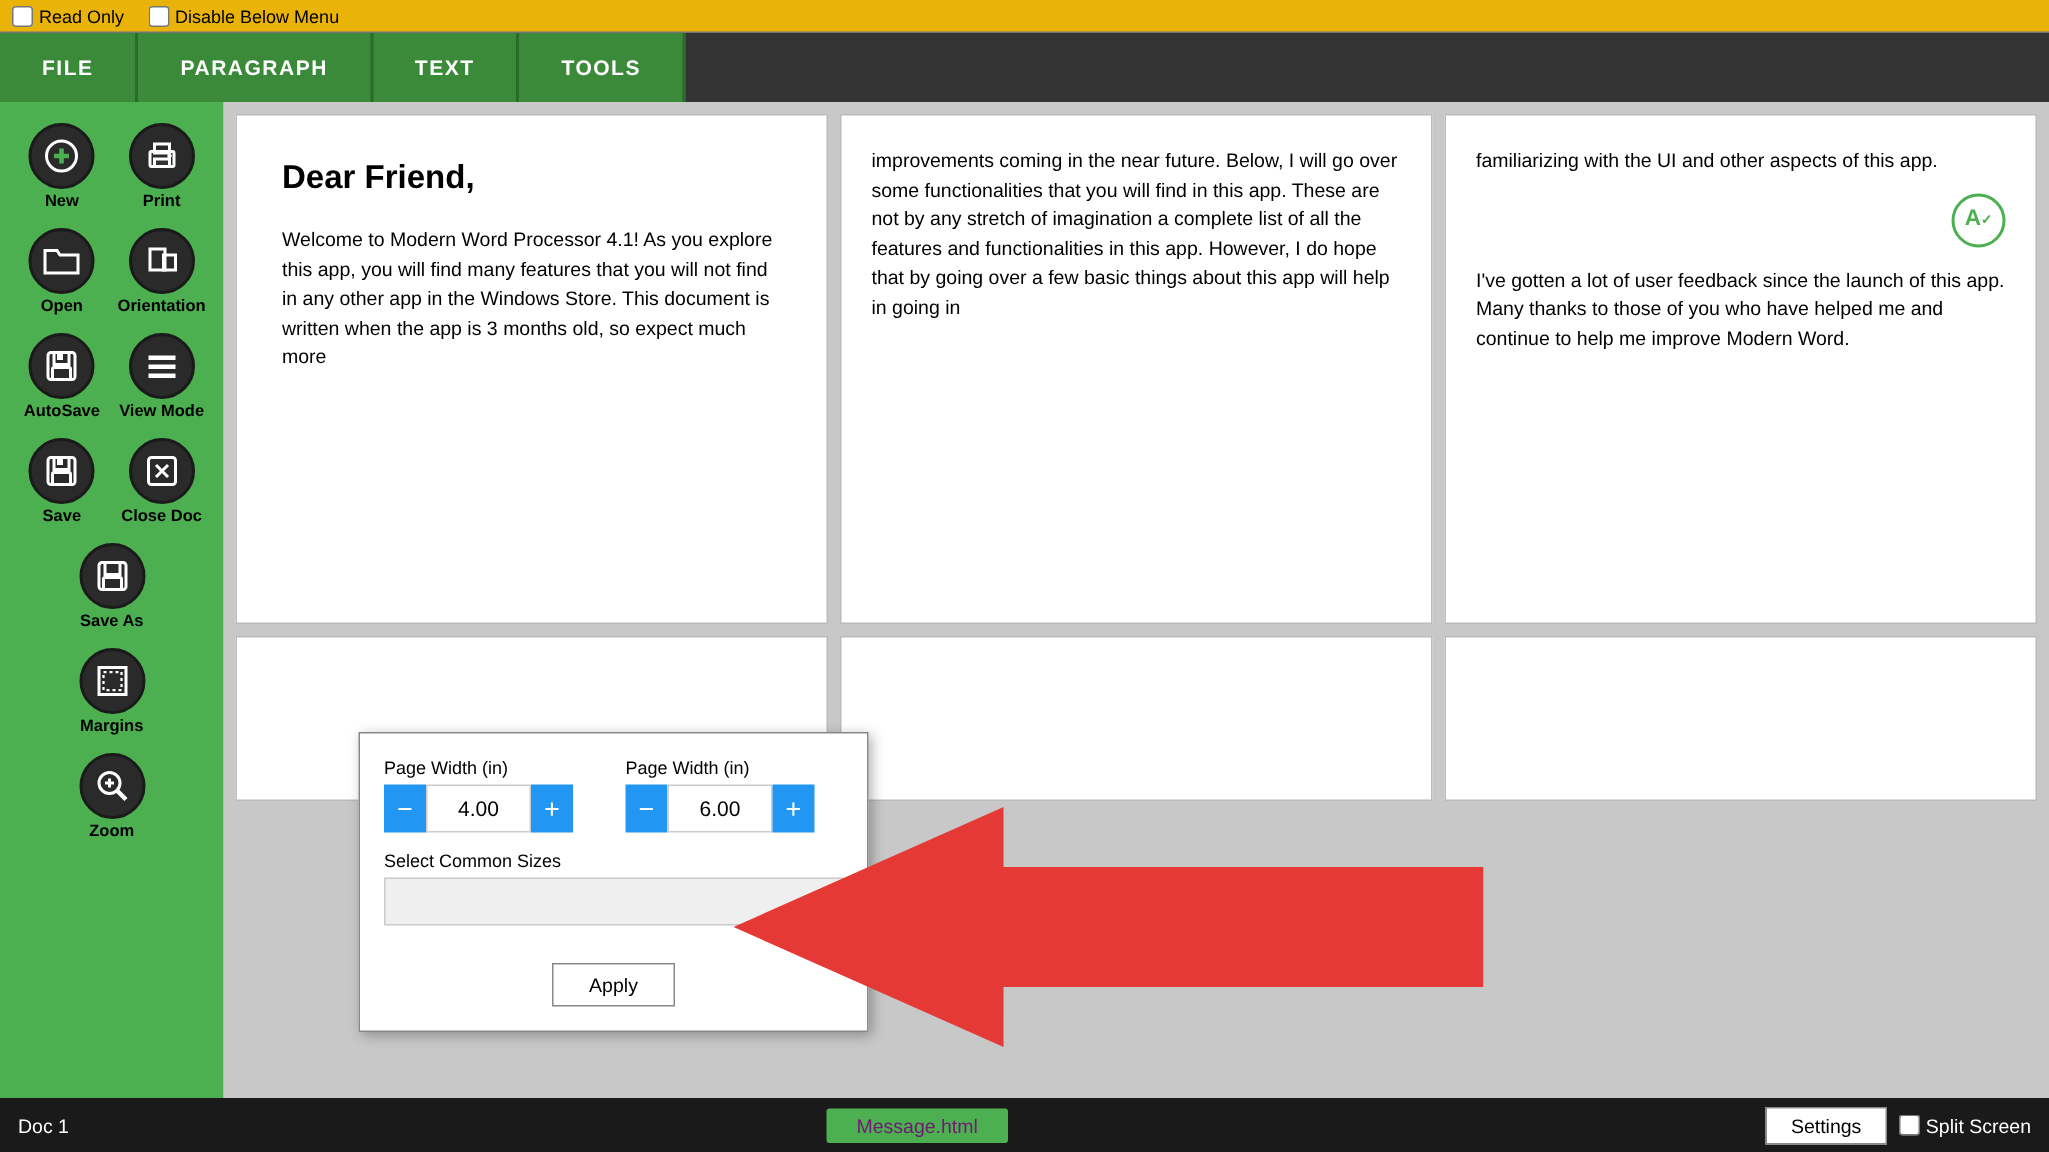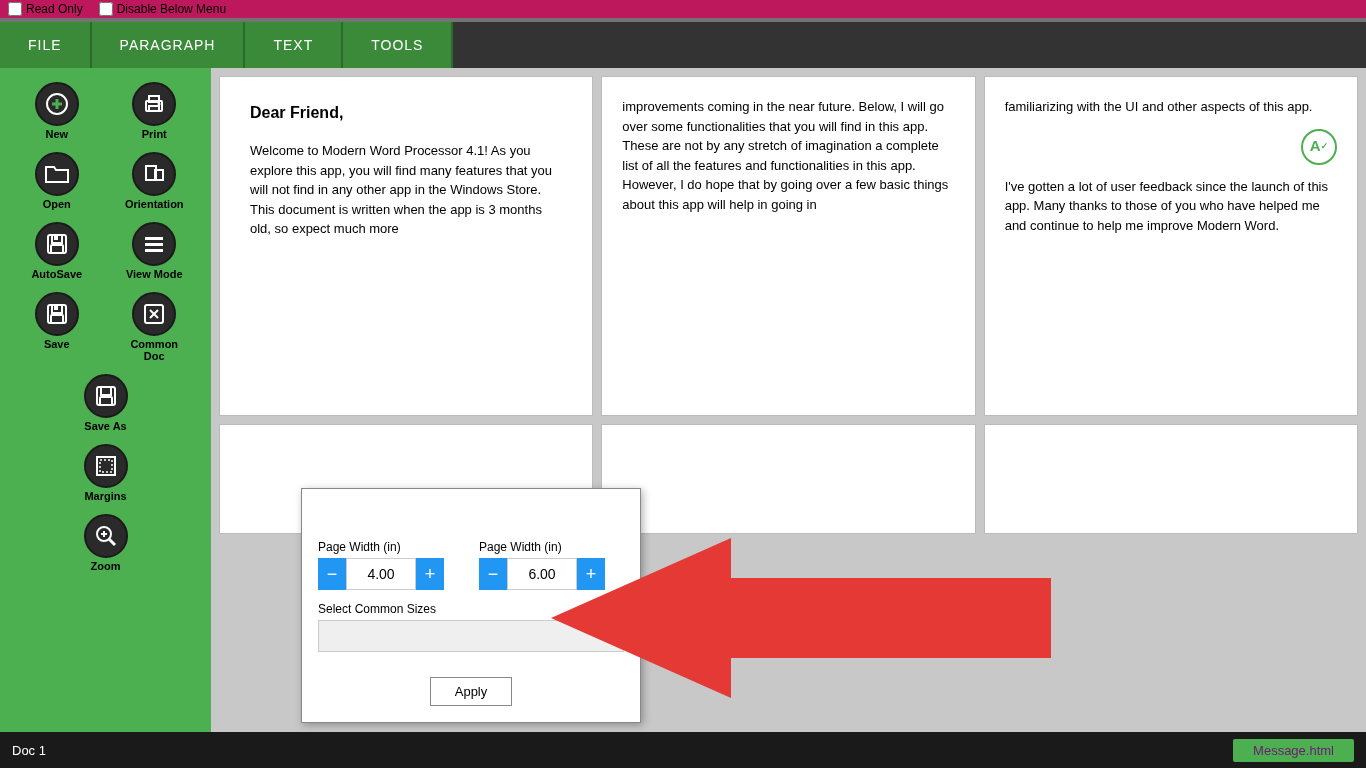--- a/index.html
+++ b/index.html
@@ -1,40 +1,40 @@
 <!DOCTYPE html>
 <html><head>
   <meta charset="utf-8">
   <style>
     * { margin: 0; padding: 0; box-sizing: border-box; }
     body { width: 1366px; height: 768px; overflow: hidden; background: #c8c8c8; font-family: Arial, sans-serif; position: relative; }
 
     
     #topbar {
-      display: flex; align-items: center; background: #be185d; height: 22px; padding: 0 8px; gap: 16px; border-bottom: 4px solid #737373;
+      display: flex; align-items: center; background: #eab308; height: 22px; padding: 0 8px; gap: 16px; border-bottom: 1px solid #737373;
     }
     #topbar label { display: flex; align-items: center; gap: 4px; font-size: 12px; }
     #topbar input[type=checkbox] { width: 14px; height: 14px; }
 
     
     #menubar {
       display: flex; background: #333; height: 46px;
     }
     .menu-btn {
-      background: #3a8a3a; color: #fff; border: none; padding: 0 28px; font-size: 14px; font-weight: normal; cursor: pointer; letter-spacing: 1px; height: 46px; border-right: 2px solid #2a6a2a;
+      background: #3a8a3a; color: #fff; border: none; padding: 0 28px; font-size: 14px; font-weight: bold; cursor: pointer; letter-spacing: 1px; height: 46px; border-right: 2px solid #2a6a2a;
     }
 
     
     #main-layout {
       display: flex; height: calc(768px - 22px - 46px - 36px); 
     }
 
     
     #sidebar {
-      width: 211px; background: #4caf50; display: flex; flex-direction: column; align-items: center; padding: 10px 0; gap: 4px; flex-shrink: 0;
+      width: 149px; background: #4caf50; display: flex; flex-direction: column; align-items: center; padding: 10px 0; gap: 4px; flex-shrink: 0;
     }
     .sidebar-row {
       display: flex; width: 100%; justify-content: space-around; padding: 4px 8px;
     }
     .sidebar-item {
       display: flex; flex-direction: column; align-items: center; gap: 2px; cursor: pointer; width: 60px;
     }
     .sidebar-icon {
       width: 44px; height: 44px; border-radius: 50%; border: 2px solid #1a1a1a; background: #2a2a2a; display: flex; align-items: center; justify-content: center; color: #fff; font-size: 18px;
     }
@@ -48,28 +48,28 @@
     }
 
     
     #doc-grid {
       display: grid; grid-template-columns: 1fr 1fr 1fr; gap: 0; padding: 8px; gap: 8px;
     }
     .doc-page {
       background: #fff; min-height: 340px; padding: 20px; font-size: 13px; line-height: 1.5; border: 1px solid #bbb;
     }
     .doc-page.page1 { padding: 24px 30px; }
-    .doc-page h1 { font-size: 16px; font-weight: bold; margin-bottom: 16px; }
+    .doc-page h1 { font-size: 22px; font-weight: bold; margin-bottom: 16px; }
 
     
     #popup-panel {
       position: absolute; left: 90px; top: 420px; width: 340px; background: #fff; border: 1px solid #888; z-index: 100; padding: 16px; box-shadow: 2px 2px 8px rgba(0,0,0,0.3);
     }
     .popup-row { display: flex; gap: 16px; margin-bottom: 12px; }
-    .popup-field { flex: 1; margin-top: 35px; }
+    .popup-field { flex: 1; }
     .popup-field label { font-size: 12px; display: block; margin-bottom: 4px; }
     .popup-stepper { display: flex; align-items: center; gap: 0; }
     .stepper-btn {
       background: #2196f3; color: #fff; border: none; width: 28px; height: 32px; font-size: 18px; cursor: pointer; display: flex; align-items: center; justify-content: center;
     }
     .stepper-input {
       border: 1px solid #ccc; height: 32px; width: 70px; text-align: center; font-size: 14px;
     }
     .popup-select-label { font-size: 12px; margin-bottom: 4px; }
     .popup-select { width: 100%; height: 32px; border: 1px solid #ccc; font-size: 13px; padding: 0 4px; }
@@ -197,21 +197,21 @@
         <span class="sidebar-label">Save</span>
       </div>
       <div class="sidebar-item">
         <div class="sidebar-icon">
           <svg width="26" height="26" viewBox="0 0 26 26" fill="none">
             <rect x="4" y="4" width="18" height="18" rx="2" stroke="#fff" stroke-width="2"></rect>
             <line x1="9" y1="9" x2="17" y2="17" stroke="#fff" stroke-width="2"></line>
             <line x1="17" y1="9" x2="9" y2="17" stroke="#fff" stroke-width="2"></line>
           </svg>
         </div>
-        <span class="sidebar-label">Common Doc</span>
+        <span class="sidebar-label">Close Doc</span>
       </div>
     </div>
     <div class="sidebar-row">
       <div class="sidebar-item">
         <div class="sidebar-icon">
           <svg width="26" height="26" viewBox="0 0 26 26" fill="none">
             <rect x="4" y="4" width="18" height="18" rx="2" stroke="#fff" stroke-width="2"></rect>
             <rect x="8" y="4" width="10" height="8" stroke="#fff" stroke-width="2"></rect>
             <rect x="7" y="14" width="12" height="8" rx="1" stroke="#fff" stroke-width="2"></rect>
           </svg>
@@ -299,13 +299,20 @@
     <svg id="red-arrow" width="500" height="200" viewBox="0 0 500 200">
       <polygon points="500,60 180,60 180,20 0,100 180,180 180,140 500,140" fill="#e53935"></polygon>
     </svg>
 
   </div>
 </div>
 
 <div id="bottombar">
   <span class="bottom-left">Doc 1</span>
   <span class="bottom-center">Message.html</span>
+  <div class="bottom-right">
+    <button class="settings-btn">Settings</button>
+    <label class="split-check">
+      <input type="checkbox" style="">
+      <span>Split Screen</span>
+    </label>
+  </div>
 </div>
 
 </body></html>

